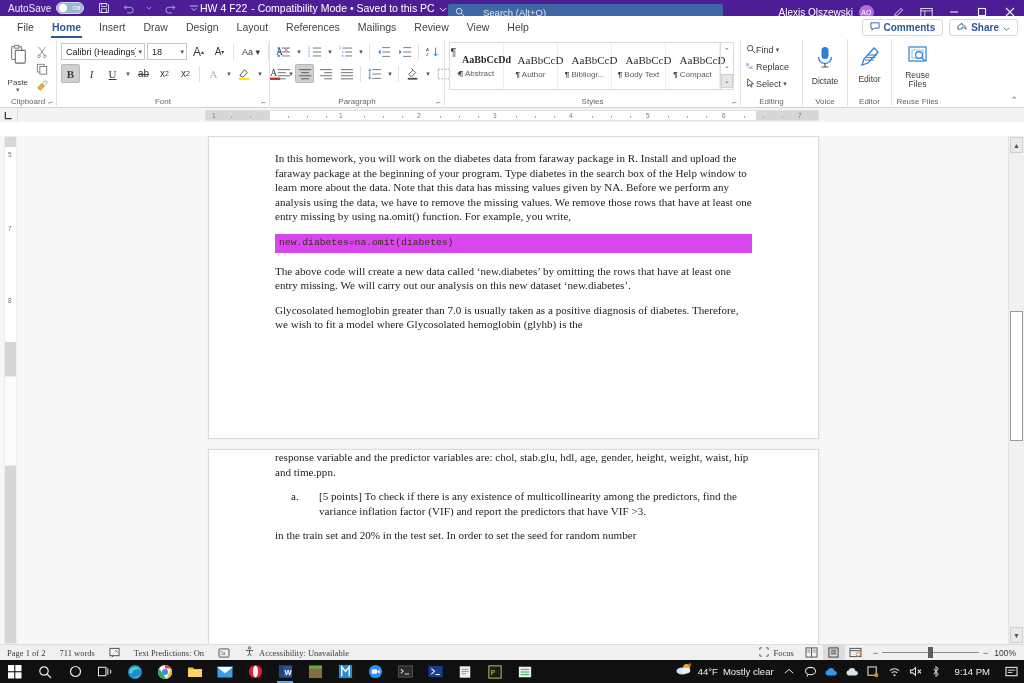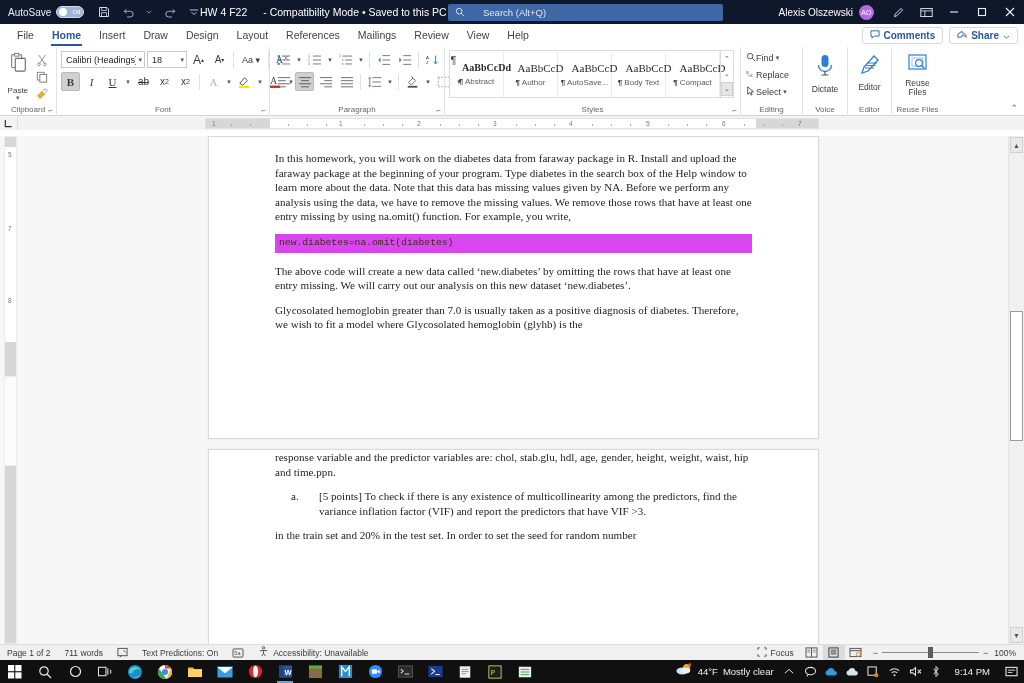--- a/index.html
+++ b/index.html
@@ -6,41 +6,41 @@
   html, body {
     width: 1024px; height: 683px;
     font-family: "Liberation Sans", sans-serif;
     overflow: hidden;
     background: #fff;
   }
   body { position: relative; }
 
   
   .titlebar {
-    height: 24px; background: #0f172a; display: flex; align-items: center;
+    height: 16px; background: #4c1d95; display: flex; align-items: center;
     color: #fff; font-size: 10px; position: relative;
   }
   .tb-autosave { display: flex; align-items: center; gap: 5px; padding-left: 8px; }
   .tb-autosave-label { font-size: 10px; color: #e8eef7; }
   .toggle {
     width: 28px; height: 12px; border-radius: 6px; background: #9fb4d4;
     border: 1px solid #cfdcf0; position: relative; display: flex; align-items: center;
   }
   .toggle .knob {
     width: 8px; height: 8px; border-radius: 50%; background: #fff;
     position: absolute; left: 2px;
   }
   .toggle .off-txt { position: absolute; right: 3px; font-size: 6px; color: #fff; line-height: 12px; }
   .tb-icons { display: flex; align-items: center; gap: 9px; margin-left: 12px; }
   .tb-ic { width: 16px; height: 16px; display: flex; align-items: center; justify-content: center;
            color: #dbe5f3; font-size: 12px; }
   .tb-ic svg { display: block; }
   .tb-title {
     position: absolute; left: 200px; font-size: 10.5px; color: #ffffff;
-    display: flex; align-items: flex-start; gap: 16px; white-space: nowrap;
+    display: flex; align-items: flex-start; gap: 4px; white-space: nowrap;
   }
   .tb-search {
     position: absolute; left: 448px; top: 4px; width: 275px; height: 17px;
     background: #3f67a5; border-radius: 2px; display: flex; align-items: center;
     gap: 18px; padding: 0 7px; font-size: 9.5px; color: #dde6f4;
   }
   .tb-right {
     position: absolute; right: 0; top: 0; height: 24px; display: flex; align-items: center;
   }
   .tb-user { font-size: 10px; color: #fff; margin-right: 6px; }
@@ -215,21 +215,21 @@
     position: absolute; left: 4px; top: 240px; width: 13px; height: 90px;
     background: #fbfbfb; border: 1px solid #ececec;
   }
 
   
   .statusbar {
     position: absolute; left: 0; right: 0; bottom: 23px; height: 16px;
     background: #f0f0f0; border-top: 1px solid #dedede; display: flex;
     align-items: center; font-size: 8.5px; color: #3a3a3a;
   }
-  .sb-item { display: flex; align-items: center; gap: 4px; padding: 0 7px; height: 16px; white-space: nowrap; }
+  .sb-item { display: flex; align-items: center; gap: 4px; padding: 0 7px; height: 16px; white-space: nowrap; font-family: Liberation Serif, serif; }
   .sb-right { position: absolute; right: 0; display: flex; align-items: center; height: 16px; }
   .viewbtn { width: 22px; height: 16px; display: flex; align-items: center; justify-content: center; color: #4a4a4a; }
   .viewbtn.sel { background: #dcdcdc; }
   .zoomslider { display: flex; align-items: center; gap: 0; padding: 0 6px; }
   .zline { width: 46px; height: 1px; background: #8a8a8a; }
   .zhandle { width: 5px; height: 11px; background: #5c5c5c; }
   .zpct { font-size: 8.5px; color: #3a3a3a; padding-right: 8px; }
 
   
   .taskbar {
@@ -585,21 +585,21 @@
         <div class="stylecell">
           <span class="sample b">AaBbCcDd</span>
           <span class="stylename"><b>¶</b> <span>Abstract</span></span>
         </div>
         <div class="stylecell">
           <span class="sample">AaBbCcD</span>
           <span class="stylename"><b>¶</b> <span>Author</span></span>
         </div>
         <div class="stylecell">
           <span class="sample">AaBbCcD</span>
-          <span class="stylename"><b>¶</b> <span>AutoSave...</span></span>
+          <span class="stylename"><b>¶</b> <span>Bibliogr...</span></span>
         </div>
         <div class="stylecell">
           <span class="sample">AaBbCcD</span>
           <span class="stylename"><b>¶</b> <span>Body Text</span></span>
         </div>
         <div class="stylecell">
           <span class="sample">AaBbCcD</span>
           <span class="stylename"><b>¶</b> <span>Compact</span></span>
         </div>
         <div class="stylescroll">

